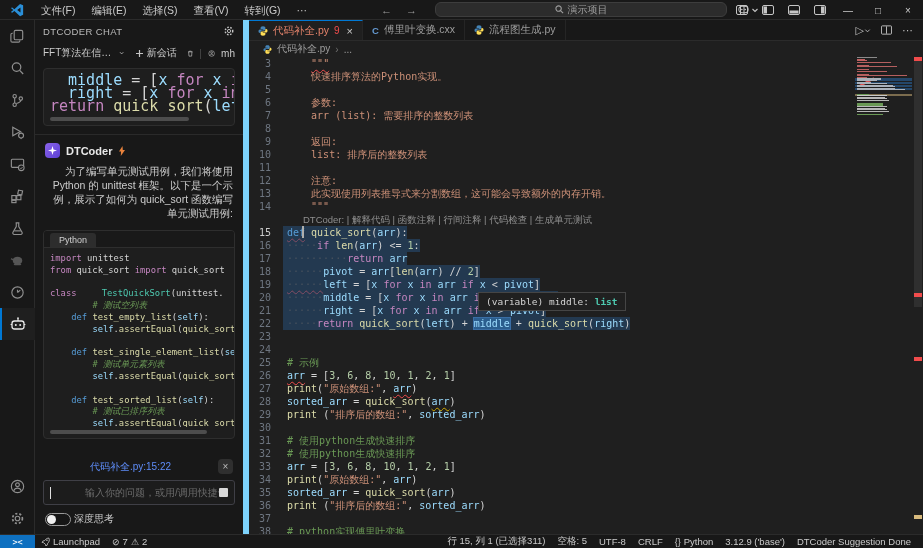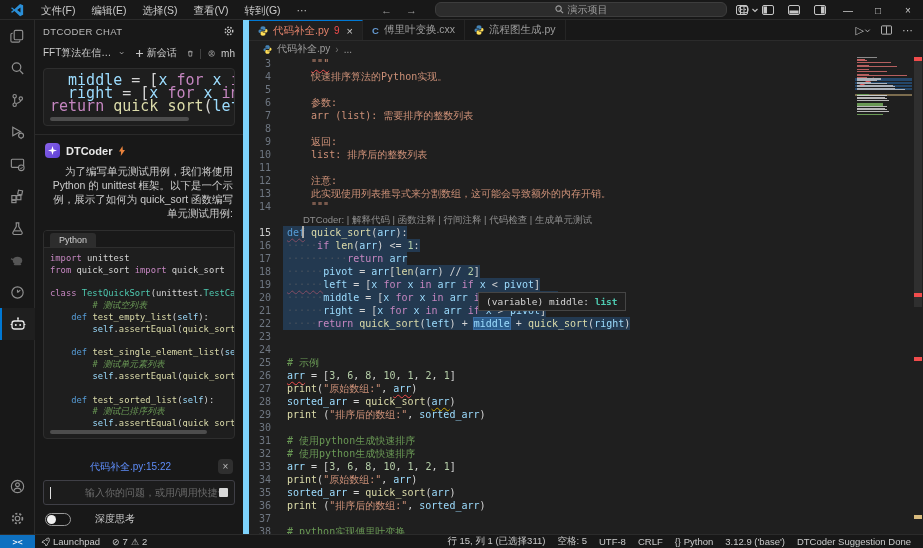--- a/index.html
+++ b/index.html
@@ -50,21 +50,21 @@
   #block2 .tk-com { font-style:italic; }
 
   #sb-bottom { position:absolute; left:0; bottom:8px; width:100%;text-align:center; }
   #ctx-row { display:flex; align-items:center; padding:0 10px 6px 8px; }
   #ctx-chip { color:#5e8cf7; font-size:10px; flex:1; }
   #ctx-close { width:15px; height:15px; border-radius:4px; background:#2f2f2f; color:#bbbbbb; font-size:10px; display:flex; align-items:center; justify-content:center; }
   #chat-input { margin:0 8px; height:25px; background:#1c1c1c; border:1px solid #3f3f46; border-radius:3px; display:flex; align-items:center; padding:0 6px; }
   #caret { width:1px; height:12px; background:#e0e0e0; margin-right:2px; }
   #chat-placeholder { flex:1; color:#6b6b6b; font-size:10px; white-space:nowrap; overflow:hidden;margin-left:32px; }
   #send-btn { width:9px; height:9px; background:#d8d8d8; border-radius:1px; }
-  #deep-row { display:flex; align-items:center; gap:24px; padding:7px 0 0 10px; }
+  #deep-row { display:flex; align-items:center; gap:3px; padding:7px 0 0 10px; }
   #toggle { width:26px; height:13px; border-radius:7px; background:#161616; border:1px solid #9a9a9a; position:relative; }
   #toggle .knob { position:absolute; left:1px; top:1px; width:9px; height:9px; border-radius:50%; background:#f0f0f0; }
   #deep-label { font-size:10px; color:#cccccc; }
 
   
   #editorpane { position:absolute; left:249px; top:20px; width:674px; height:514px; background:#1f1f1f; overflow:hidden; }
   #tabbar { height:21px; background:#181818; display:flex; align-items:stretch; border-bottom:1px solid #2b2b2b; }
   .tab { display:flex; align-items:center; gap:5px; padding:0 9px; font-size:10.5px; color:#9d9d9d; background:#181818; border-right:1px solid #252525; }
   .tab.active { background:#1f1f1f; color:#e2826a; border-top:1px solid #0078d4; }
   .tab .badge { color:#f14c4c; font-size:10px; }
@@ -75,21 +75,21 @@
   .ed-row { display:flex; height:13px; line-height:13px; white-space:pre; }
   .ln { width:34px; text-align:right; padding-right:12px; color:#6e7681; font-size:10px; font-family:"DejaVu Sans Mono", monospace; flex:none; }
   .ln-active { color:#cccccc; }
   .lc { font-size:10px; font-family:"DejaVu Sans Mono", monospace; padding-left:4px; }
   .lc.sel { background:rgba(38,79,120,.55); }
   .cl-row { height:13px; line-height:13px;gap:16px; }
   .cl-text { font-size:9.5px; color:#8f8f8f; padding-left:4px; }
   .tk-kw { color:#c586c0; } .tk-def { color:#569cd6; } .tk-fn { color:#dcdcaa; }
   .tk-var { color:#9cdcfe; } .tk-str { color:#ce9178; } .tk-num { color:#b5cea8; }
   .tk-com { color:#6a9955; } .tk-op { color:#d4d4d4; } .tk-txt { color:#d4d4d4; }
-  .tk-ws { color:#49535e; } .tk-cls { color:#4ec9b0; } .tk-self { color:#9cdcfe; }
+  .tk-ws { color:#49535e; } .tk-cls { color:#4ec9b0;margin-left:20px; } .tk-self { color:#9cdcfe; }
   .sq-red { text-decoration:underline wavy #f14c4c 1px; text-underline-offset:2px; }
   .sq-yellow { text-decoration:underline wavy #cca700 1px; text-underline-offset:2px; }
   .hl { background:#2b5e8e; outline:1px solid #3a6ea5; }
   #cursor { position:absolute; left:53px; top:169px; width:1.5px; height:12px; background:#aeafad; }
   #hover-tooltip { position:absolute; left:229px; top:235px; height:19px; background:#202020; border:1px solid #454545; display:flex; align-items:center; padding:0 7px; font-family:"DejaVu Sans Mono", monospace; font-size:9.5px; color:#d4d4d4; z-index:5; white-space:pre; }
   #hover-tooltip .tt-type { color:#4ec9b0;font-weight:bold; }
 
   #minimap { position:absolute; left:606px; top:37px; width:57px; height:250px; z-index:3; }
   .mm-row { height:1.1px; margin-bottom:.45px; position:relative; }
   .mm-band1 { background:rgba(38,79,120,.85); }

